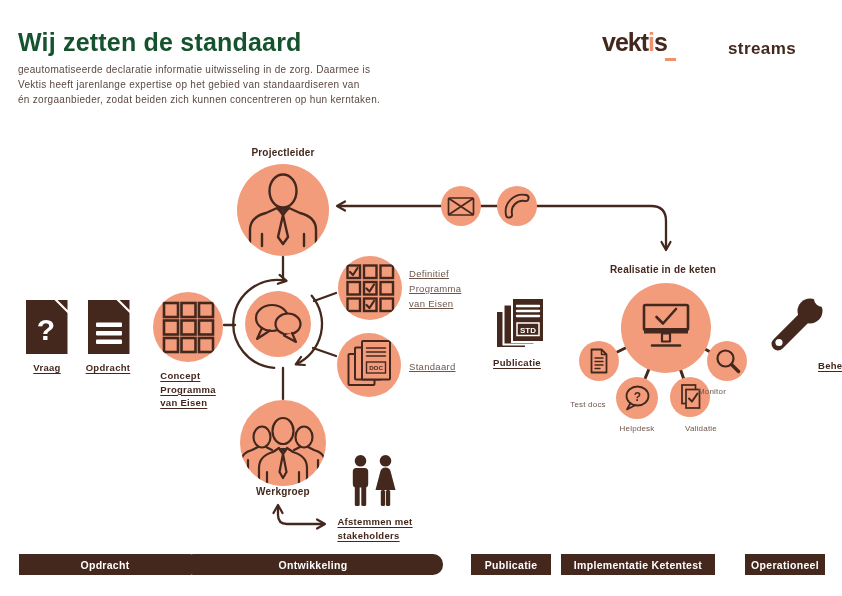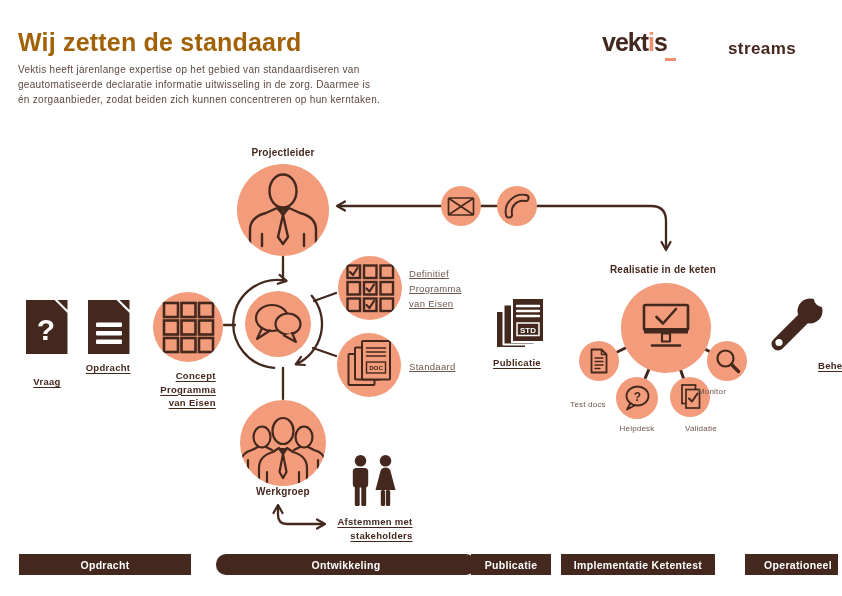--- a/index.html
+++ b/index.html
@@ -1,44 +1,44 @@
 <!DOCTYPE html>
 <html><head>
 <meta charset="utf-8">
 <style>
   html,body{margin:0;padding:0;background:#fff;}
   #stage{
     position:relative;width:842px;height:596px;background:#ffffff;overflow:hidden;
     font-family:"Liberation Sans",sans-serif;color:#44281E;
   }
   
-  .title{position:absolute;left:18px;top:28px;font-size:25px;font-weight:800;letter-spacing:.2px;color:#a16207;}
+  .title{position:absolute;left:18px;top:28px;font-size:25px;font-weight:800;letter-spacing:.2px;color:#14532d;}
   .intro{position:absolute;left:18px;top:62px;font-size:10px;line-height:15px;letter-spacing:.3px;color:#5C4840;}
   .logo{position:absolute;left:602px;top:28px;width:210px;height:40px;}
   .logo .brand{font-size:25px;font-weight:800;letter-spacing:-1px;color:#44281E;}
   .logo .brand .accent{color:#F0906E;}
   .logo .product{position:absolute;left:126px;top:11px;font-size:17px;font-weight:600;letter-spacing:.4px;color:#44281E;}
   .logo .uscore{position:absolute;left:63px;top:30px;width:11px;height:3px;background:#F0906E;}
   
   .circle{position:absolute;border-radius:50%;background:#F29C7C;display:flex;align-items:center;justify-content:center;overflow:hidden;}
   
   .lbl{position:absolute;white-space:nowrap;}
-  .center{transform:translateX(-50%);text-align:right;}
+  .center{transform:translateX(-50%);text-align:left;}
   .lbl-bold{font-size:10px;font-weight:800;letter-spacing:.2px;color:#44281E;}
   .lbl-link{font-size:9.5px;font-weight:600;letter-spacing:.3px;color:#44281E;
             text-decoration:underline;text-underline-offset:2px;text-decoration-thickness:1px;}
   .lbl-link div{line-height:13.5px;}
   .lbl-note{font-size:9.5px;letter-spacing:.3px;color:#6D574D;line-height:15px;text-decoration:underline;}
   .lbl-small{font-size:8px;letter-spacing:.2px;color:#6D574D;}
   
   .phase{position:absolute;top:554px;height:21px;background:#44281E;color:#fff;
          display:flex;align-items:center;justify-content:center;
          font-size:10.5px;font-weight:700;letter-spacing:.3px;}
-  .p0{left:19px;width:172px;} .p1{left:216px;width:260px;border-radius:10px;} .p2{left:471px;width:80px;}
-  .p3{left:561px;width:154px;} .p4{left:745px;width:80px;padding-left:13px;}
+  .p0{left:19px;width:172px;} .p1{left:183px;width:260px;border-radius:10px;} .p2{left:471px;width:80px;}
+  .p3{left:561px;width:154px;} .p4{left:745px;width:80px;}
   svg{display:block;}
   .underlay{position:absolute;left:0;top:0;}
   .icon-abs{position:absolute;}
 </style>
 </head>
 <body>
 
 <div id="stage">
 
   <svg class="underlay" width="842" height="596" viewBox="0 0 842 596">
@@ -66,22 +66,22 @@
       <path d="M224 325 H235"></path>
       <path d="M314 301 L336 293"></path>
       <path d="M313 348 L336 356"></path>
 
       <path d="M278 506 V515 Q278 524 287 524 H324" marker-start="url(#ah)" marker-end="url(#ah)"></path>
     </g>
   </svg>
 
   <div class="title">Wij zetten de standaard</div>
   <div class="intro">
+    <div>geautomatiseerde declaratie informatie uitwisseling in de zorg. Daarmee is</div>
     <div>Vektis heeft jarenlange expertise op het gebied van standaardiseren van</div>
-    <div>geautomatiseerde declaratie informatie uitwisseling in de zorg. Daarmee is</div>
     <div>én zorgaanbieder, zodat beiden zich kunnen concentreren op hun kerntaken.</div>
   </div>
 
   <div class="logo">
     <span class="brand"><span>vekt</span><span class="accent">i</span><span>s</span></span>
     <span class="product">streams</span>
     <span class="uscore"></span>
   </div>
 
   <div class="lbl lbl-bold center" style="left:283px;top:147px;">Projectleider</div>
@@ -122,21 +122,21 @@
         <path d="M47 42 L51 51 L39 44.5" fill="#F29C7C"></path>
       </g>
     </svg>
   </div>
 
   <svg class="icon-abs" style="left:22px;top:298px;" width="50" height="58" viewBox="0 0 50 58">
     <path d="M4 2 H32.5 L45.5 15 V56 H4 Z" fill="#44281E"></path>
     <path d="M35.5 2 H45.5 V12 Z" fill="#44281E"></path>
     <text x="24" y="42" font-size="30" font-weight="700" fill="#ffffff" text-anchor="middle" font-family="Liberation Sans, sans-serif">?</text>
   </svg>
-  <div class="lbl lbl-link center" style="left:47px;top:376px;">Vraag</div>
+  <div class="lbl lbl-link center" style="left:47px;top:362px;">Vraag</div>
 
   <svg class="icon-abs" style="left:84px;top:298px;" width="50" height="58" viewBox="0 0 50 58">
     <path d="M4 2 H32.5 L45.5 15 V56 H4 Z" fill="#44281E"></path>
     <path d="M35.5 2 H45.5 V12 Z" fill="#44281E"></path>
     <rect x="12" y="24.5" width="26" height="4.5" rx="1" fill="#fff"></rect>
     <rect x="12" y="33" width="26" height="4.5" rx="1" fill="#fff"></rect>
     <rect x="12" y="41.5" width="26" height="4.5" rx="1" fill="#fff"></rect>
   </svg>
   <div class="lbl lbl-link center" style="left:108px;top:362px;">Opdracht</div>
 

